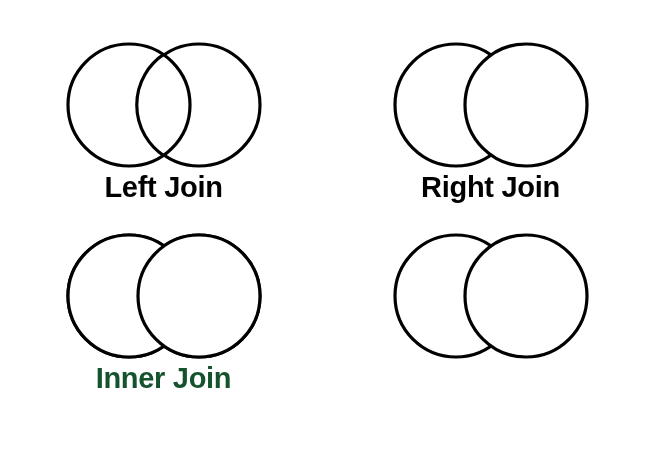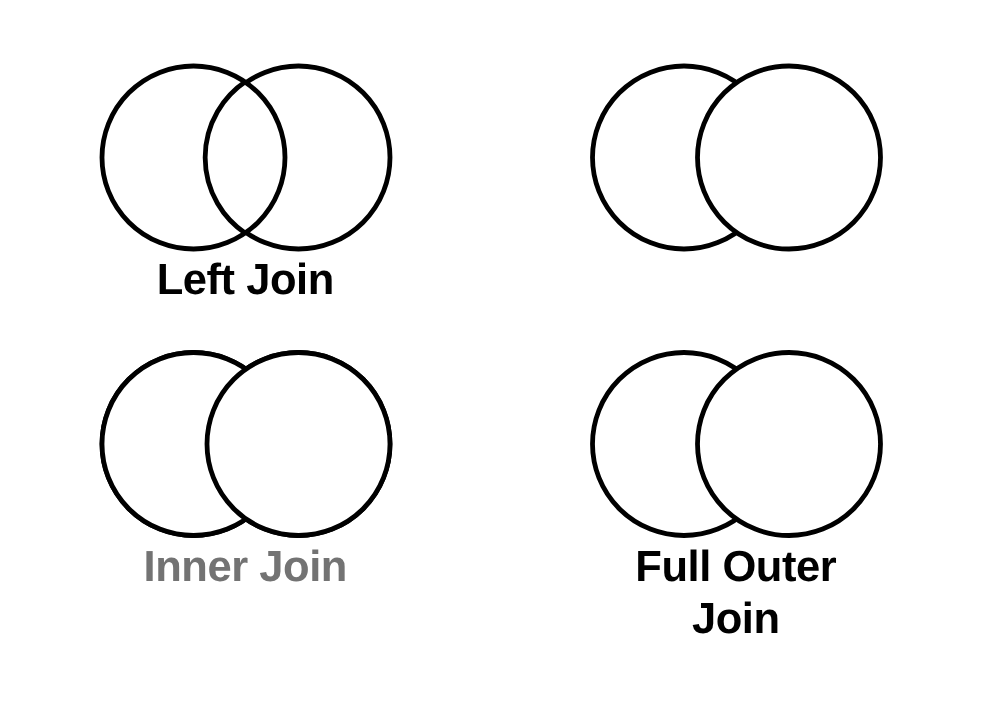--- a/index.html
+++ b/index.html
@@ -81,44 +81,43 @@
     </svg>
     <div class="label" style="color: rgb(0, 0, 0);">Left Join</div>
   </div>
 
   <div class="panel panel-row1">
     <svg class="venn" viewBox="0 0 200 130">
       <circle class="venn-fill" cx="135" cy="65" r="61" fill="#43bfde"></circle>
       <circle class="venn-circle-outline" cx="65" cy="65" r="61" fill="none" stroke="#000000"></circle>
       <circle class="venn-circle-outline" cx="135" cy="65" r="61" fill="none" stroke="#000000"></circle>
     </svg>
+    <div class="label" style="color: rgb(0, 0, 0);">Right Join</div>
   </div>
 
   <div class="panel panel-row2">
     <svg class="venn" viewBox="0 0 200 130">
       <defs>
         <clipPath id="clipInner">
             <circle cx="65" cy="65" r="61"></circle>
           </clipPath>
       </defs>
       <circle class="venn-circle-outline" cx="65" cy="65" r="61" stroke="#000000"></circle>
       <circle class="venn-circle-outline" cx="135" cy="65" r="61" stroke="#000000"></circle>
       <g clip-path="url(#clipInner)">
         <circle class="venn-fill" cx="135" cy="65" r="61" fill="#43bfde"></circle>
       </g>
       <circle class="venn-circle-outline" cx="65" cy="65" r="61" fill="none" stroke="#000000"></circle>
       <circle class="venn-circle-outline" cx="135" cy="65" r="61" fill="none" stroke="#000000"></circle>
     </svg>
-    <div class="label" style="color: #737373;">Inner Join</div>
+    <div class="label" style="color: #14532d;">Inner Join</div>
   </div>
 
   <div class="panel panel-row2">
     <svg class="venn" viewBox="0 0 200 130">
       <circle class="venn-fill" cx="65" cy="65" r="61" fill="#43bfde"></circle>
       <circle class="venn-fill" cx="135" cy="65" r="61" fill="#43bfde"></circle>
       <circle class="venn-circle-outline" cx="65" cy="65" r="61" fill="none" stroke="#000000"></circle>
       <circle class="venn-circle-outline" cx="135" cy="65" r="61" fill="none" stroke="#000000"></circle>
     </svg>
-    <div class="label" style="color: rgb(0, 0, 0);">Full Outer
-Join</div>
   </div>
 
 </div>
 
 </body></html>

